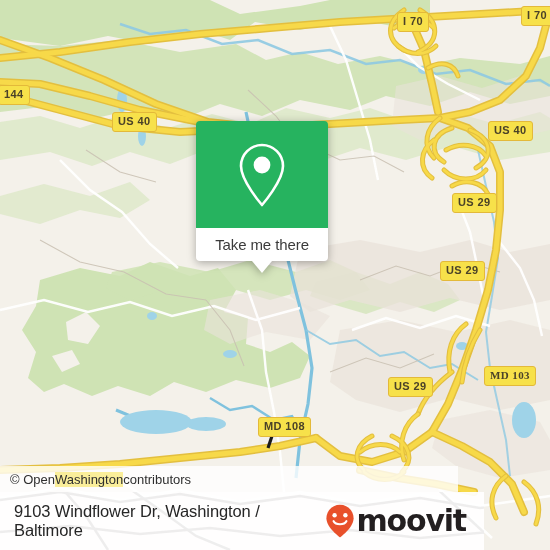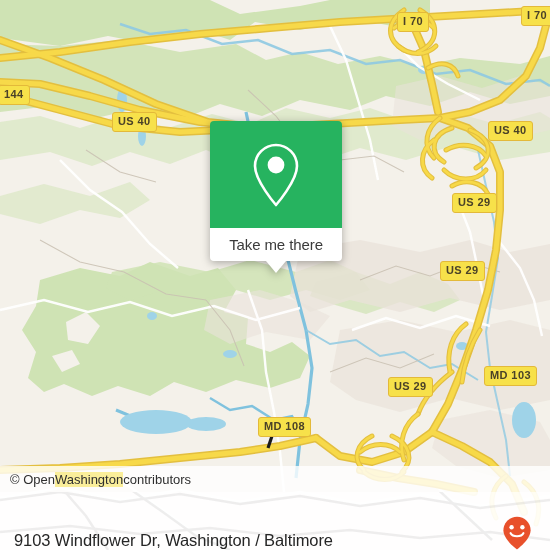--- a/index.html
+++ b/index.html
@@ -27,21 +27,21 @@
     padding:3px 5px 4px 5px;
     white-space:nowrap;
     letter-spacing:0.4px;
     font-family:"Liberation Sans", sans-serif;
     box-sizing:border-box;
   }
   .shield.sm{font-size:11px;}
 
   
   #popup{
-    position:absolute;left:198px;top:121px;width:132px;
+    position:absolute;left:184px;top:121px;width:132px;
     filter:drop-shadow(0 2px 4px rgba(0,0,0,0.30));
     padding-left:12px;
   }
   #popup-head{
     background:#26b35f;
     height:107px;
     border-radius:4px 4px 0 0;
     display:flex;align-items:center;justify-content:center;
   }
   #popup-body{
@@ -58,34 +58,34 @@
   #popup-tail{
     position:absolute;left:50%;top:100%;margin-left:-10px;
     width:0;height:0;
     border-left:10px solid transparent;
     border-right:10px solid transparent;
     border-top:12px solid #ffffff;
   }
 
   
   #attribution{
-    position:absolute;left:0;top:466px;width:550px;height:26px;
+    position:absolute;left:0;top:466px;width:458px;height:26px;
     background:rgba(255,255,255,0.80);
     display:flex;align-items:center;
     box-sizing:border-box;padding-left:10px;
     font-size:13px;color:#2e2e2e;
     font-family:"Liberation Sans", sans-serif;
   }
   #attribution .osm-hl{background:rgba(247,225,74,0.55);}
 
   
   #footer{
-    position:absolute;left:0;top:492px;width:550px;height:58px;
+    position:absolute;left:0;top:492px;width:484px;height:58px;
     background:rgba(255,255,255,0.93);
-    display:flex;align-items:flex-end;justify-content:space-between;
+    display:flex;align-items:center;justify-content:space-between;
     box-sizing:border-box;padding:0 18px 0 14px;
     overflow:hidden;
   }
   #footer-address{
     font-size:16.5px;color:#262626;letter-spacing:-0.1px;
     font-family:"Liberation Sans", sans-serif;position:relative;z-index:2;
   }
   #brand{display:flex;align-items:center;gap:2px;position:relative;z-index:2;}
   #brand-word{
     font-size:30px;color:#231f20;font-weight:bold;letter-spacing:-1.2px;
@@ -292,21 +292,21 @@
 
   <div>
     <div class="shield sm" style="left:397px;top:12px;">I 70</div>
     <div class="shield sm" style="left:521px;top:6px;">I 70</div>
     <div class="shield sm" style="left:-2px;top:85px;">144</div>
     <div class="shield sm" style="left:112px;top:112px;">US 40</div>
     <div class="shield sm" style="left:488px;top:121px;">US 40</div>
     <div class="shield sm" style="left:452px;top:193px;">US 29</div>
     <div class="shield sm" style="left:440px;top:261px;">US 29</div>
     <div class="shield sm" style="left:388px;top:377px;">US 29</div>
-    <div class="shield sm" style="left:484px;top:366px;">MD 103</div>
+    <div class="shield sm" style="left:484px;top:366px;font-family:Liberation Serif, serif;">MD 103</div>
     <div class="shield sm" style="left:258px;top:417px;">MD 108</div>
   </div>
 
   <div id="popup">
     <div id="popup-head">
       <svg width="52" height="66" viewBox="0 0 52 66">
         <path d="M26 3 C14.4 3 5 12.4 5 24 C5 39 26 63 26 63 C26 63 47 39 47 24 C47 12.4 37.6 3 26 3 Z" fill="none" stroke="#ffffff" stroke-width="2.6" stroke-linejoin="round"></path>
         <circle cx="26" cy="23" r="8.4" fill="#ffffff"></circle>
       </svg>
     </div>
@@ -333,16 +333,17 @@
       </g>
     </svg>
     <span id="footer-address">9103 Windflower Dr, Washington / Baltimore</span>
     <div id="brand">
       <svg width="30" height="34" viewBox="0 0 30 34">
         <path d="M15 0.8 C7.4 0.8 1.4 6.8 1.4 14.3 C1.4 23.8 15 33.4 15 33.4 C15 33.4 28.6 23.8 28.6 14.3 C28.6 6.8 22.6 0.8 15 0.8 Z" fill="#e8502b"></path>
         <circle cx="9.6" cy="11.2" r="2.2" fill="#ffffff"></circle>
         <circle cx="20.4" cy="11.2" r="2.2" fill="#ffffff"></circle>
         <path d="M8.6 17.2 C10.6 21.2 19.4 21.2 21.4 17.2" stroke="#ffffff" stroke-width="2.1" fill="none" stroke-linecap="round"></path>
       </svg>
+      <span id="brand-word">moovit</span>
     </div>
   </div>
 
 </div>
 
 </body></html>

